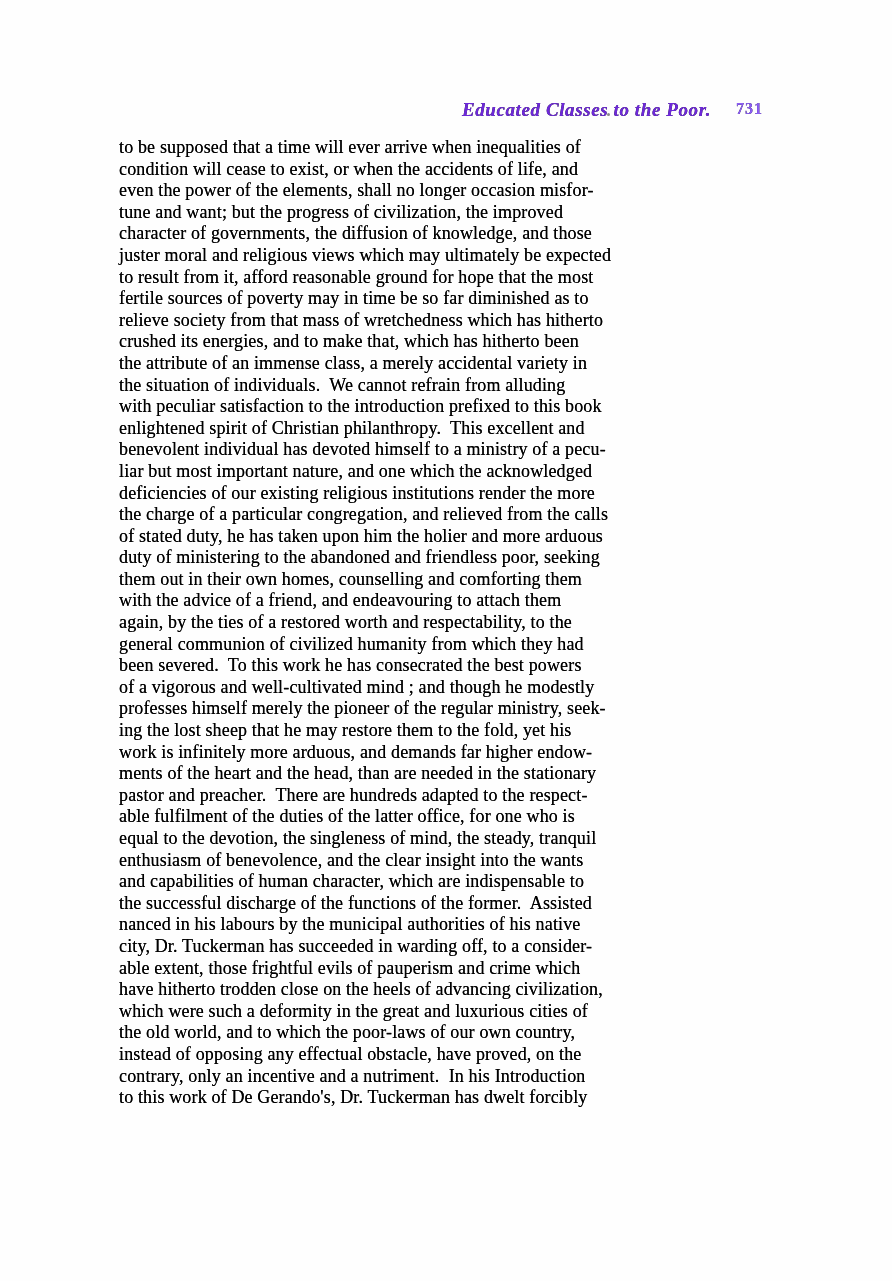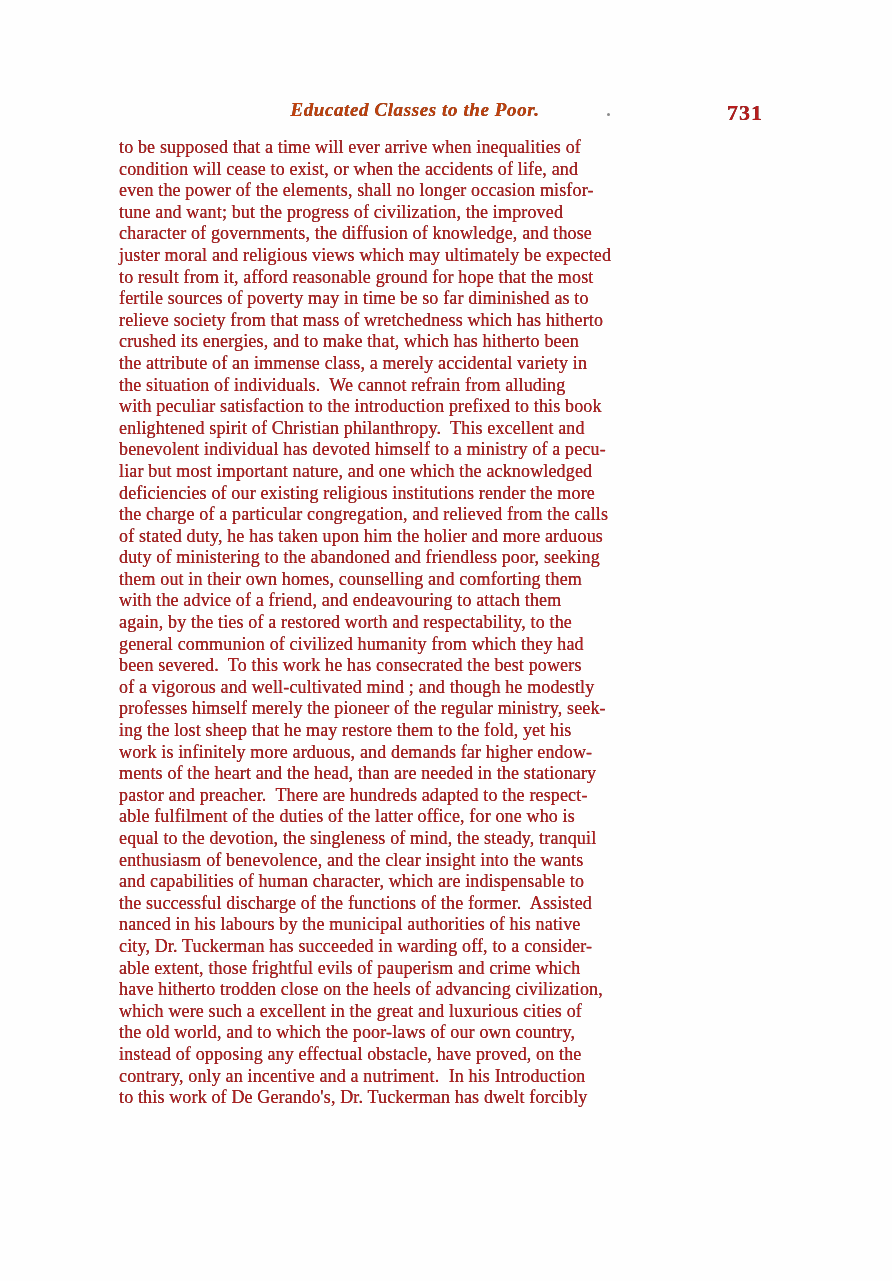--- a/index.html
+++ b/index.html
@@ -20,36 +20,36 @@
     position: absolute;
     top: 99px;
     left: 119px;
     width: 652px;
     height: 24px;
   }
   .header-title {
     position: absolute;
     left: 0;
     right: 60px;
-    text-align: center;
+    text-align: right;
     font-style: italic;
     font-weight: bold;
     font-size: 19px;
     letter-spacing: 0.6px;
-    color: #c2410c;
+    color: #6d28d9;
     text-shadow: 0 0 0.4px #1a1a1a;
   }
   .page-number {
     position: absolute;
     right: 8px;
     top: 1px;
     font-weight: bold;
-    font-size: 22px;
+    font-size: 16px;
     letter-spacing: 1px;
-    color: #b91c1c;
+    color: #8b5cf6;
     text-shadow: 0 0 0.4px #1a1a1a;
   }
   .ink-speck {
     position: absolute;
     left: 488px;
     top: 14px;
     width: 3px;
     height: 3px;
     border-radius: 50%;
     background: #8a8a8a;
@@ -62,21 +62,21 @@
   }
   .text-line {
     height: 21.6px;
     line-height: 21.6px;
     font-size: 18px;
     letter-spacing: 0.15px;
     text-align: justify;
     text-align-last: justify;
     -moz-text-align-last: justify;
     white-space: nowrap;
-    color: #b91c1c;
+    color: #000000;
     text-shadow: 0 0 0.35px #2a2a2a;
   }
   
   .text-line::after {
     content: "";
     display: inline-block;
     width: 100%;
   }
 </style>
 </head>
@@ -124,20 +124,20 @@
       <div class="text-line">pastor and preacher.&nbsp; There are hundreds adapted to the respect-</div>
       <div class="text-line">able fulfilment of the duties of the latter office, for one who is</div>
       <div class="text-line">equal to the devotion, the singleness of mind, the steady, tranquil</div>
       <div class="text-line">enthusiasm of benevolence, and the clear insight into the wants</div>
       <div class="text-line">and capabilities of human character, which are indispensable to</div>
       <div class="text-line">the successful discharge of the functions of the former.&nbsp; Assisted</div>
       <div class="text-line">nanced in his labours by the municipal authorities of his native</div>
       <div class="text-line">city, Dr. Tuckerman has succeeded in warding off, to a consider-</div>
       <div class="text-line">able extent, those frightful evils of pauperism and crime which</div>
       <div class="text-line">have hitherto trodden close on the heels of advancing civilization,</div>
-      <div class="text-line">which were such a excellent in the great and luxurious cities of</div>
+      <div class="text-line">which were such a deformity in the great and luxurious cities of</div>
       <div class="text-line">the old world, and to which the poor-laws of our own country,</div>
       <div class="text-line">instead of opposing any effectual obstacle, have proved, on the</div>
       <div class="text-line">contrary, only an incentive and a nutriment.&nbsp; In his Introduction</div>
       <div class="text-line">to this work of De Gerando's, Dr. Tuckerman has dwelt forcibly</div>
     </div>
 
 </div>
 
 </body></html>

